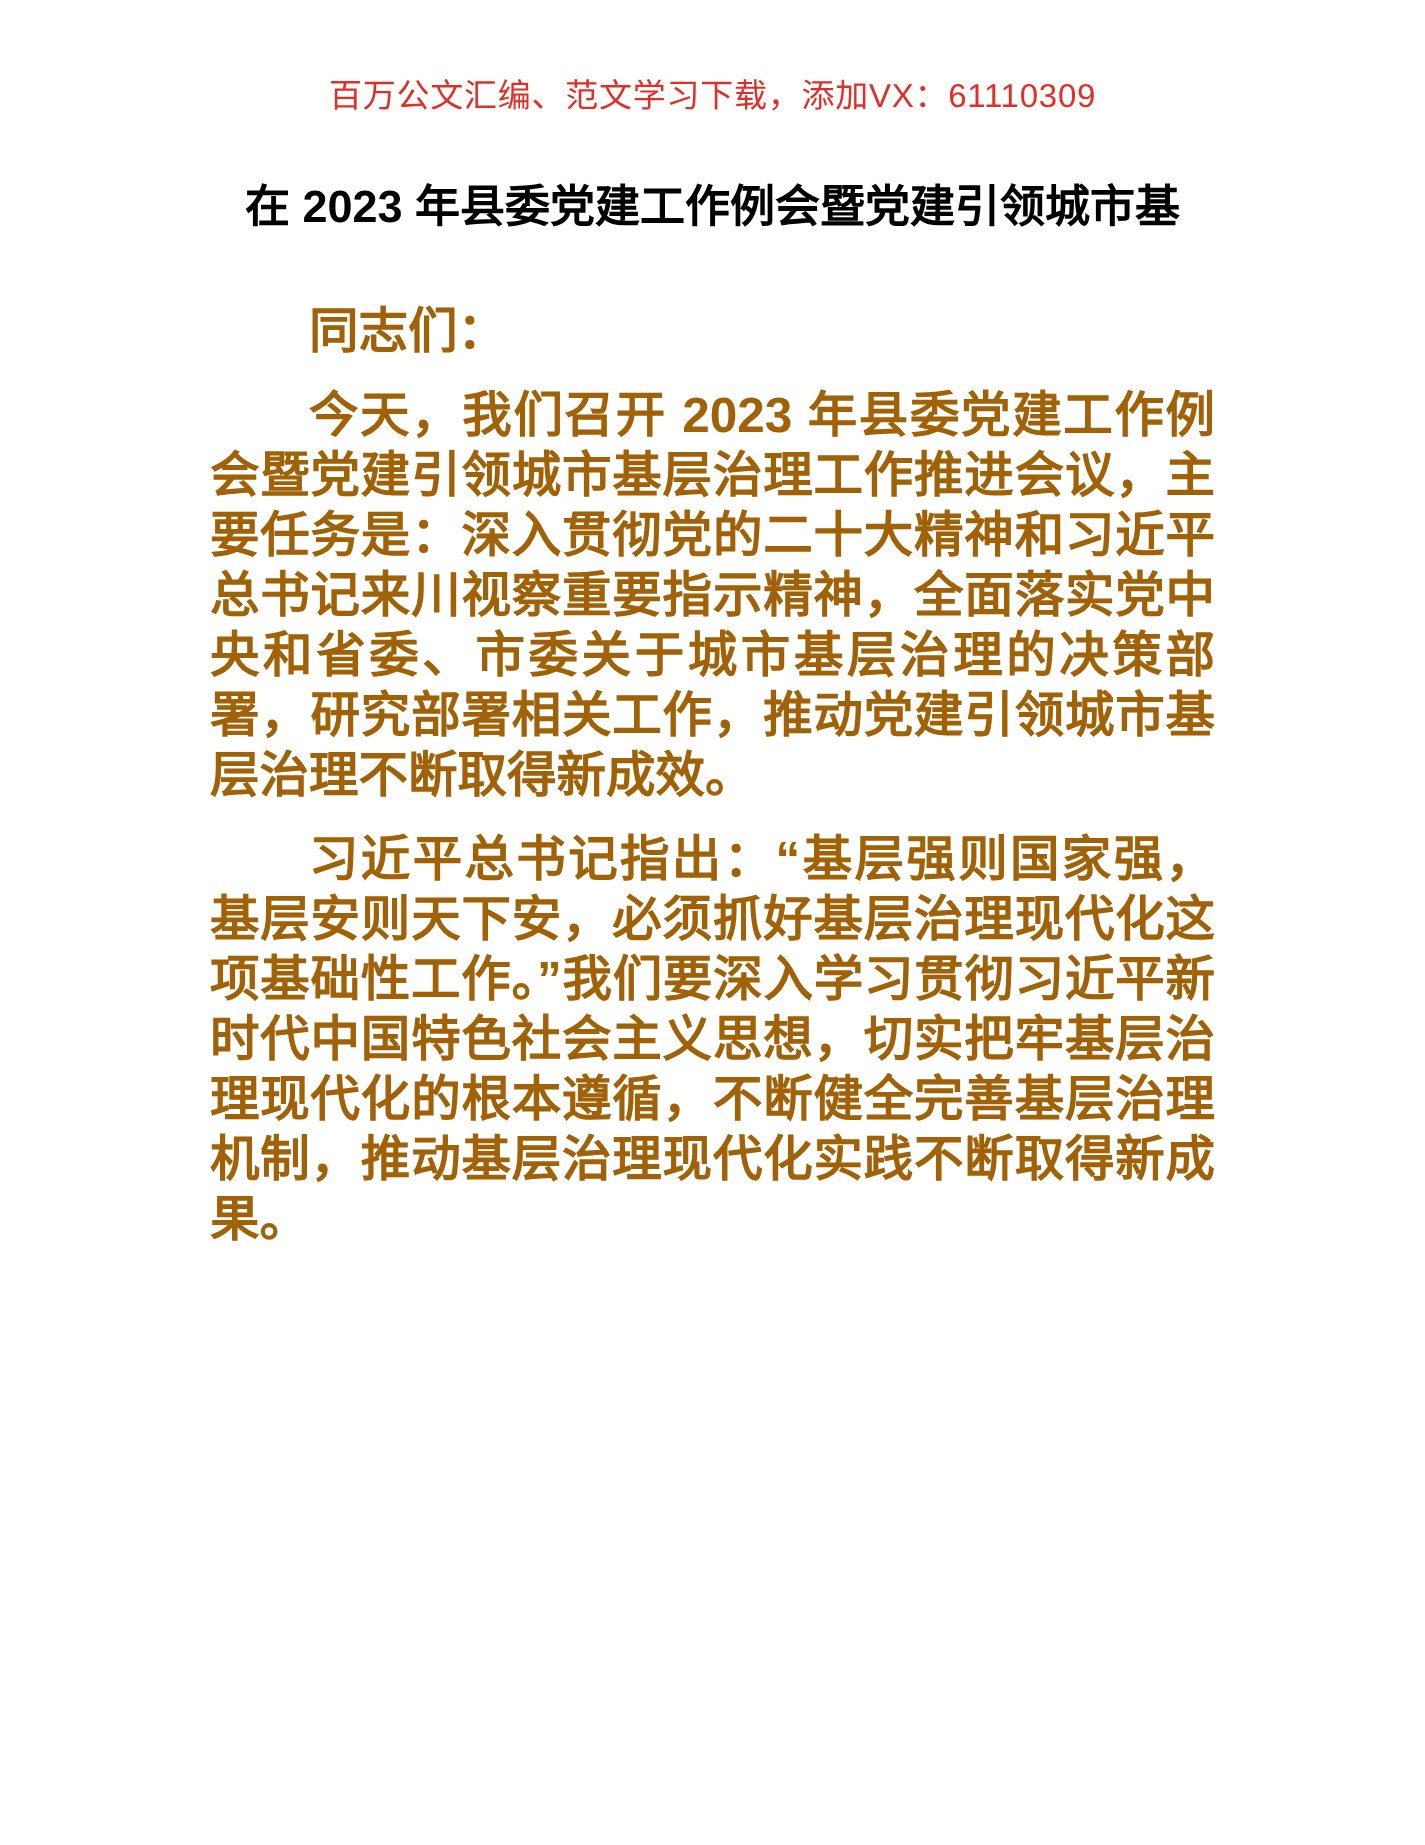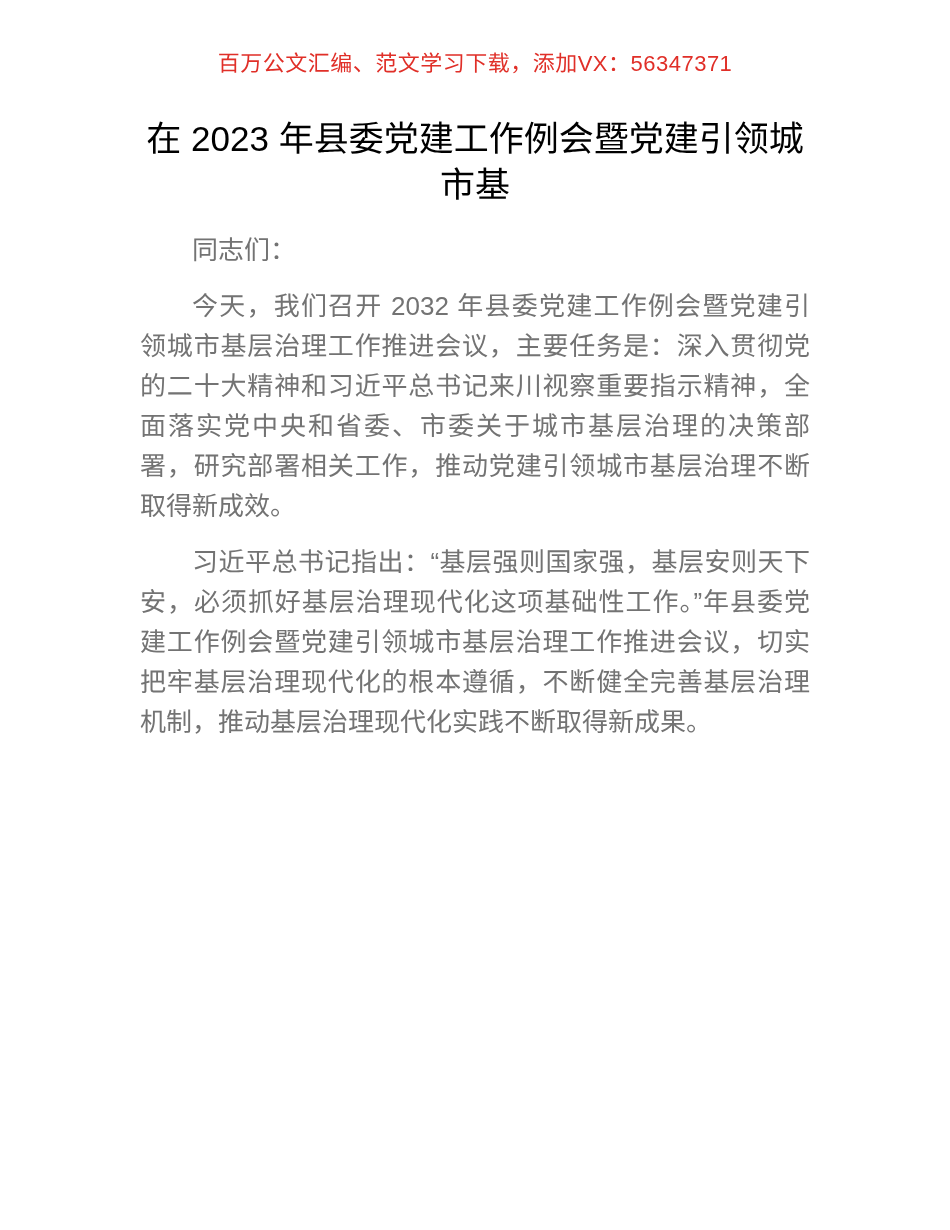--- a/index.html
+++ b/index.html
@@ -24,50 +24,51 @@
   .promo {
     color: #e02f28;
     font-size: 22px;
     line-height: 24px;
     text-align: center;
     letter-spacing: 0.5px;
     margin: 0 0 40px 0;
     white-space: nowrap;
   }
   .doc-title {
-    font-size: 35px;
-    font-weight: normal;
+    font-size: 30px;
+    font-weight: bold;
     line-height: 46px;
     text-align: center;
-    margin: 0 0 22px 0;
+    margin: 0 0 39px 0;
     color: #000000;
   }
   .doc-title .title-line { display: block; }
   .para {
-    font-size: 26px;
+    font-size: 33px;
     line-height: 40px;
     text-align: justify;
     text-justify: inter-ideograph;
     text-indent: 2em;
     margin: 0 0 16px 0;
-    color: #737373;
+    color: #a16207;
+    font-weight: bold;
   }
 </style>
 </head>
 <body>
 
 <div class="page">
 
-  <p class="promo">百万公文汇编、范文学习下载，添加VX：56347371</p>
+  <p class="promo">百万公文汇编、范文学习下载，添加VX：61110309</p>
 
   <h1 class="doc-title">
     <span class="title-line">在 2023 年县委党建工作例会暨党建引领城市基</span>
   </h1>
 
   <p class="para">同志们：</p>
 
-  <p class="para">今天，我们召开 2032 年县委党建工作例会暨党建引领城市基层治理工作推进会议，主要任务是：深入贯彻党的二十大精神和习近平总书记来川视察重要指示精神，全面落实党中央和省委、市委关于城市基层治理的决策部署，研究部署相关工作，推动党建引领城市基层治理不断取得新成效。</p>
+  <p class="para">今天，我们召开 2023 年县委党建工作例会暨党建引领城市基层治理工作推进会议，主要任务是：深入贯彻党的二十大精神和习近平总书记来川视察重要指示精神，全面落实党中央和省委、市委关于城市基层治理的决策部署，研究部署相关工作，推动党建引领城市基层治理不断取得新成效。</p>
 
 
 
-  <p class="para">习近平总书记指出：“基层强则国家强，基层安则天下安，必须抓好基层治理现代化这项基础性工作。”年县委党建工作例会暨党建引领城市基层治理工作推进会议，切实把牢基层治理现代化的根本遵循，不断健全完善基层治理机制，推动基层治理现代化实践不断取得新成果。</p>
+  <p class="para">习近平总书记指出：“基层强则国家强，基层安则天下安，必须抓好基层治理现代化这项基础性工作。”我们要深入学习贯彻习近平新时代中国特色社会主义思想，切实把牢基层治理现代化的根本遵循，不断健全完善基层治理机制，推动基层治理现代化实践不断取得新成果。</p>
 
 </div>
 
 </body></html>

